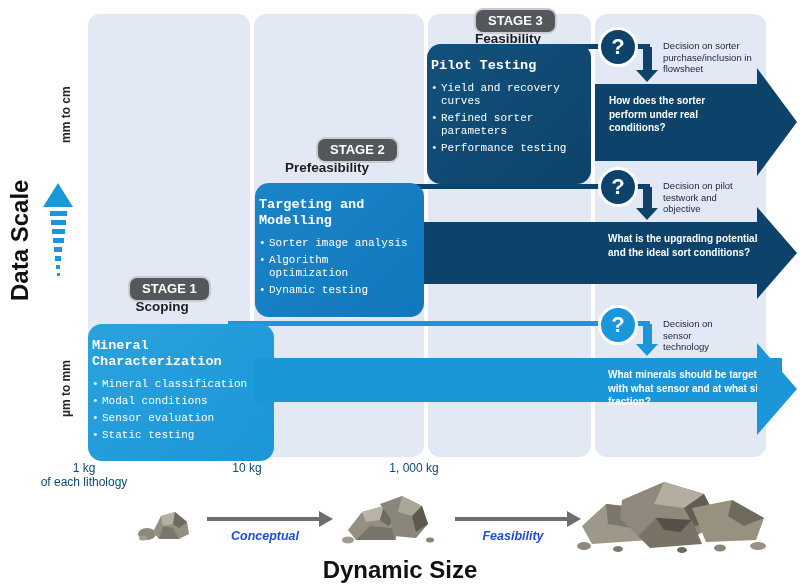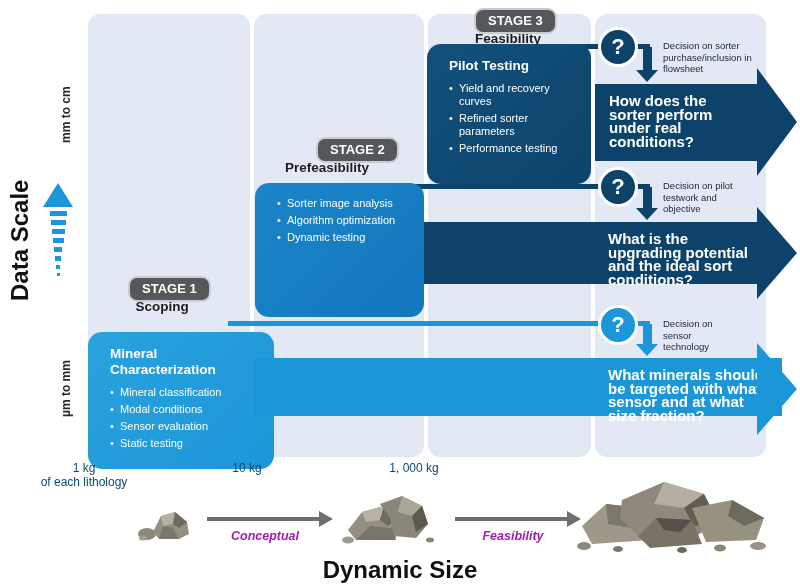--- a/index.html
+++ b/index.html
@@ -5,61 +5,61 @@
   html,body{margin:0;padding:0;background:#fff;font-family:"Liberation Sans",sans-serif;}
   #canvas{position:relative;width:800px;height:587px;background:#fff;overflow:hidden;}
 
   .col{position:absolute;top:14px;height:443px;background:var(--column);border-radius:12px;}
 
   .badge{position:absolute;background:var(--badge);color:#fff;font-weight:bold;font-size:13px;
          line-height:20px;padding:1px 12px;border-radius:9px;border:2px solid #c9ccd1;
          text-align:center;white-space:nowrap;}
   .phase{position:absolute;font-weight:bold;font-size:13.5px;color:#1d1d1f;text-align:center;width:160px;}
 
-  .sbox{position:absolute;border-radius:14px;color:#fff;box-sizing:border-box;padding:14px 12px 0 22px;}
+  .sbox{position:absolute;border-radius:14px;color:#fff;box-sizing:border-box;padding:14px 12px 0 4px;font-family:Liberation Mono, monospace;}
   .sbox .title{font-weight:bold;font-size:13.5px;line-height:16px;margin-bottom:8px;}
   ul.bullets{list-style:none;margin:0;padding:0;font-size:11px;line-height:13px;}
   ul.bullets li{position:relative;padding-left:10px;margin-bottom:4px;}
   ul.bullets li::before{content:"\2022";position:absolute;left:0;top:0;}
 
   .box-navy{background:linear-gradient(135deg,#12517c,var(--navy));}
   .box-blue{background:linear-gradient(135deg,#1b85c9,var(--blue));}
   .box-light{background:linear-gradient(135deg,#2aa2dd,var(--lightblue));}
 
   .hline{position:absolute;height:5px;}
   .vstem{position:absolute;width:9px;}
   .vhead{position:absolute;width:0;height:0;border-left:11px solid transparent;border-right:11px solid transparent;}
   .c-navy{background:var(--navy);}
   .c-light{background:var(--lightblue);}
 
   .qcircle{position:absolute;width:34px;height:34px;border-radius:50%;border:3px solid #fff;
            color:#fff;font-weight:bold;font-size:22px;line-height:34px;text-align:center;}
 
   .abody{position:absolute;color:#fff;}
   .ahead{position:absolute;width:0;height:0;border-left-width:40px;border-left-style:solid;}
-  .aq{position:absolute;font-size:15px;line-height:13.5px;font-weight:600;}
+  .aq{position:absolute;font-size:10px;line-height:13.5px;font-weight:600;}
 
   .decision{position:absolute;font-size:9.5px;line-height:11.5px;font-weight:normal;color:#17233c;}
 
   .vtext{position:absolute;writing-mode:vertical-rl;transform:rotate(180deg);
          display:flex;align-items:center;justify-content:center;}
   .axis-small{font-size:12px;font-weight:600;color:#2a2a2c;}
   .big-title{font-weight:bold;font-size:24px;color:#111113;}
 
   .kg{position:absolute;font-size:12px;line-height:14px;color:#0c4a6e;text-align:center;width:110px;}
 
   .scale-arrow{position:absolute;display:flex;flex-direction:column;align-items:center;gap:4px;}
   .scale-arrow .tri{width:0;height:0;border-left:15px solid transparent;border-right:15px solid transparent;
                     border-bottom:24px solid var(--lightblue);}
   .scale-arrow .bar{height:5px;background:var(--lightblue);}
 
   .gline{position:absolute;height:4px;background:var(--grayarrow);}
   .ghead{position:absolute;width:0;height:0;border-top:8px solid transparent;border-bottom:8px solid transparent;
          border-left:14px solid var(--grayarrow);}
-  .glabel{position:absolute;font-style:italic;font-weight:600;font-size:12.5px;color:#a21caf;text-align:center;width:120px;}
+  .glabel{position:absolute;font-style:italic;font-weight:600;font-size:12.5px;color:#1d4ed8;text-align:center;width:120px;}
 </style>
 </head>
 <body>
 
 <div id="canvas">
 
   <div class="col" style="left:88px;width:162px;"></div>
   <div class="col" style="left:254px;width:170px;"></div>
   <div class="col" style="left:428px;width:163px;"></div>
   <div class="col" style="left:595px;width:171px;"></div>
@@ -70,31 +70,32 @@
 
   <div class="badge" style="left:128px;top:276px;">STAGE 1</div>
   <div class="phase" style="left:82px;top:299px;">Scoping</div>
 
   <div class="badge" style="left:293px;top:137px;margin-left:23px;">STAGE 2</div>
   <div class="phase" style="left:247px;top:160px;">Prefeasibility</div>
 
   <div class="badge" style="left:474px;top:8px;">STAGE 3</div>
   <div class="phase" style="left:428px;top:31px;">Feasibility</div>
 
-  <div class="sbox box-light" style="left:88px;top:332px;width:186px;height:137px;">
+  <div class="sbox box-light" style="left:88px;top:324px;width:186px;height:137px;">
     <div class="title">Mineral Characterization</div>
     <ul class="bullets">
         <li>Mineral classification</li>
         <li>Modal conditions</li>
         <li>Sensor evaluation</li>
         <li>Static testing</li>
       </ul>
   </div>
 
   <div class="sbox box-blue" style="left:255px;top:183px;width:169px;height:134px;">
+    <div class="title">Targeting and Modelling</div>
     <ul class="bullets">
         <li>Sorter image analysis</li>
         <li>Algorithm optimization</li>
         <li>Dynamic testing</li>
       </ul>
   </div>
 
   <div class="sbox box-navy" style="left:427px;top:44px;width:164px;height:140px;">
     <div class="title">Pilot Testing</div>
     <ul class="bullets">
@@ -124,21 +125,21 @@
   <div class="abody c-navy" style="left:595px;top:84px;width:162px;height:77px;">
     <div class="aq" style="left:14px;top:10px;width:130px;">How does the sorter perform under real conditions?</div>
   </div>
   <div class="ahead" style="left:757px;top:68px;border-top:54px solid transparent;border-bottom:54px solid transparent;border-left-color:var(--navy);"></div>
 
   <div class="abody c-navy" style="left:424px;top:222px;width:333px;height:62px;">
     <div class="aq" style="left:184px;top:10px;width:150px;">What is the upgrading potential and the ideal sort conditions?</div>
   </div>
   <div class="ahead" style="left:757px;top:207px;border-top:46px solid transparent;border-bottom:46px solid transparent;border-left-color:var(--navy);"></div>
 
-  <div class="abody c-light" style="left:254px;top:358px;width:503px;height:58px;padding-left:25px;">
+  <div class="abody c-light" style="left:254px;top:358px;width:503px;height:44px;padding-left:25px;">
     <div class="aq" style="left:354px;top:10px;width:165px;">What minerals should be targeted with what sensor and at what size fraction?</div>
   </div>
   <div class="ahead" style="left:757px;top:343px;border-top:46px solid transparent;border-bottom:46px solid transparent;border-left-color:var(--lightblue);"></div>
 
   <div class="vtext big-title" style="left:2px;top:158px;width:36px;height:165px;">Data Scale</div>
   <div class="vtext axis-small" style="left:56px;top:76px;width:20px;height:78px;">mm to cm</div>
   <div class="vtext axis-small" style="left:56px;top:350px;width:20px;height:78px;">µm to mm</div>
 
   <div class="scale-arrow" style="left:42px;top:183px;width:32px;">
     <div class="tri"></div>

